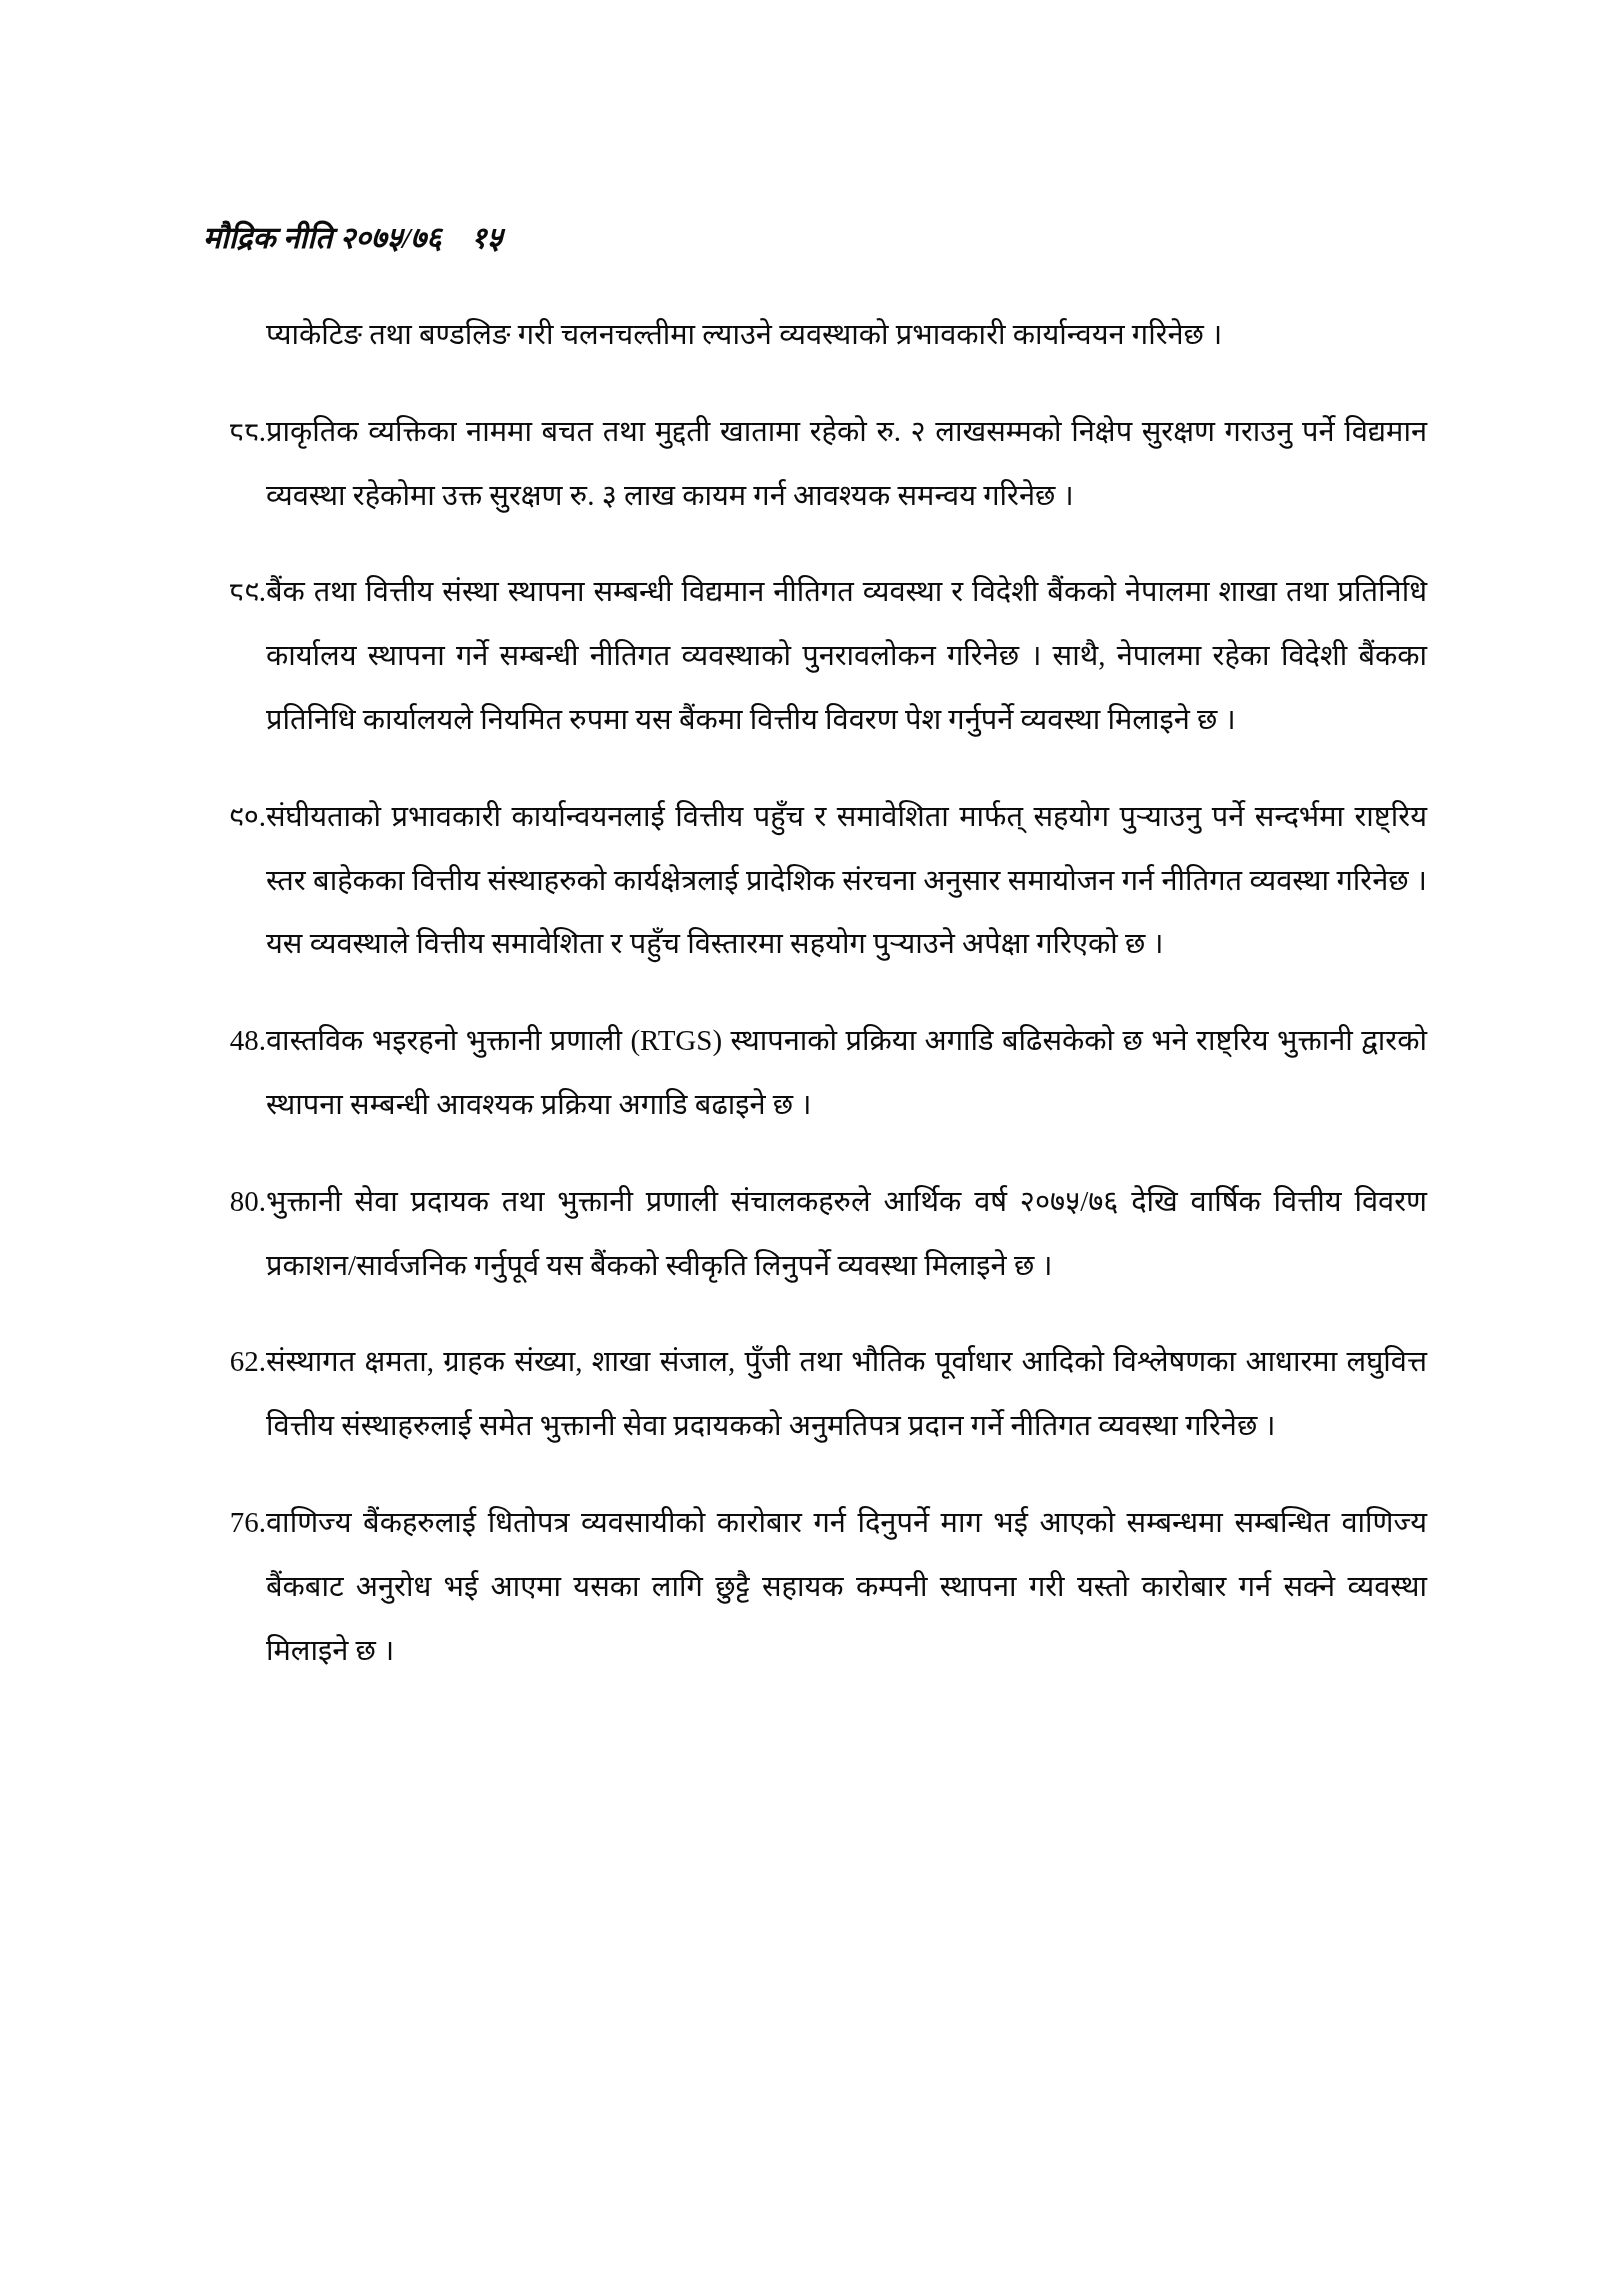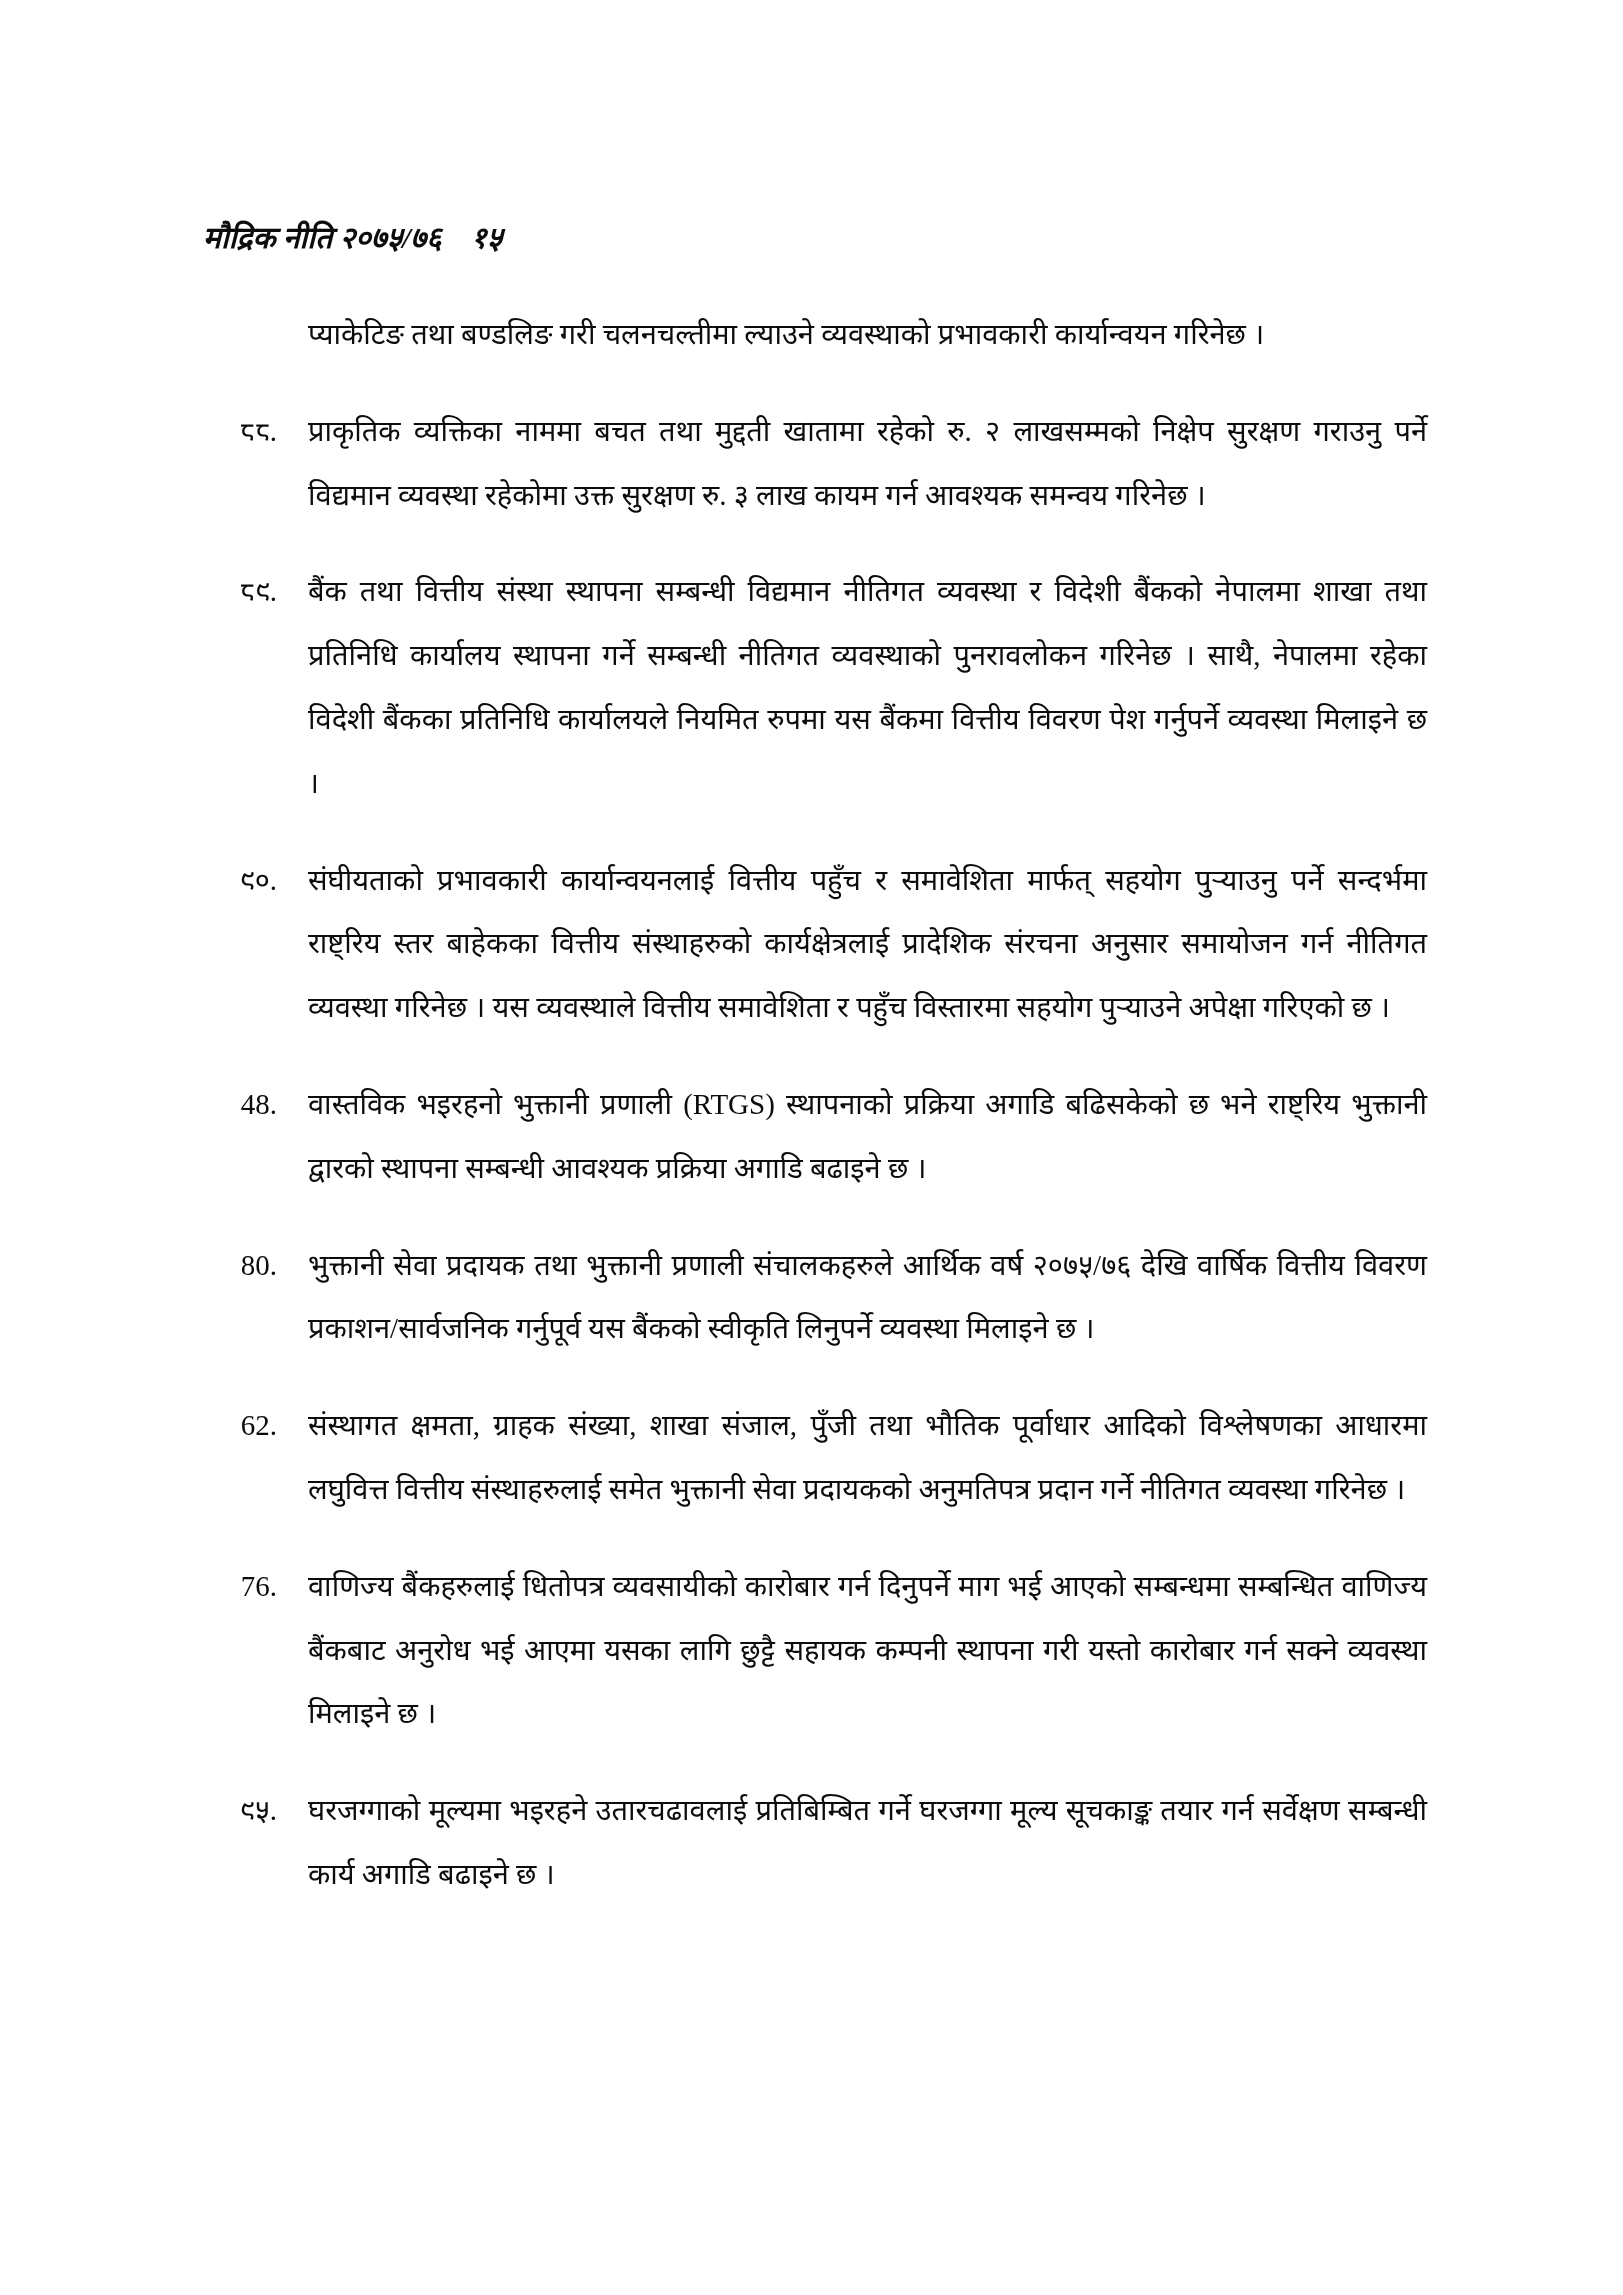--- a/index.html
+++ b/index.html
@@ -33,22 +33,21 @@
     margin-left: 29.4px;
     font-style: italic;
     font-weight: bold;
   }
   .content {
     font-size: 29px;
     line-height: 2.2;
   }
   .para {
     display: flex;
-    margin: 0 0 33px 11px;
-    gap: 31px;
+    margin: 0 0 33px 0;
   }
   .para .num {
     flex: 0 0 63px;
     text-align: right;
   }
   .para .body {
     flex: 1 1 auto;
     text-align: justify;
     text-justify: inter-word;
   }
@@ -96,20 +95,16 @@
     <div class="para">
       <span class="num">62.</span>
       <span class="body">संस्थागत क्षमता, ग्राहक संख्या, शाखा संजाल, पुँजी तथा भौतिक पूर्वाधार आदिको विश्लेषणका आधारमा लघुवित्त वित्तीय संस्थाहरुलाई समेत भुक्तानी सेवा प्रदायकको अनुमतिपत्र प्रदान गर्ने नीतिगत व्यवस्था गरिनेछ ।</span>
     </div>
 
     <div class="para">
       <span class="num">76.</span>
       <span class="body">वाणिज्य बैंकहरुलाई धितोपत्र व्यवसायीको कारोबार गर्न दिनुपर्ने माग भई आएको सम्बन्धमा सम्बन्धित वाणिज्य बैंकबाट अनुरोध भई आएमा यसका लागि छुट्टै सहायक कम्पनी स्थापना गरी यस्तो कारोबार गर्न सक्ने व्यवस्था मिलाइने छ ।</span>
     </div>
 
-    <div class="para">
-      <span class="num">९५.</span>
-      <span class="body">घरजग्गाको मूल्यमा भइरहने उतारचढावलाई प्रतिबिम्बित गर्ने घरजग्गा मूल्य सूचकाङ्क तयार गर्न सर्वेक्षण सम्बन्धी कार्य अगाडि बढाइने छ ।</span>
-    </div>
   </div>
 
 </div>
 
 
 </body></html>

